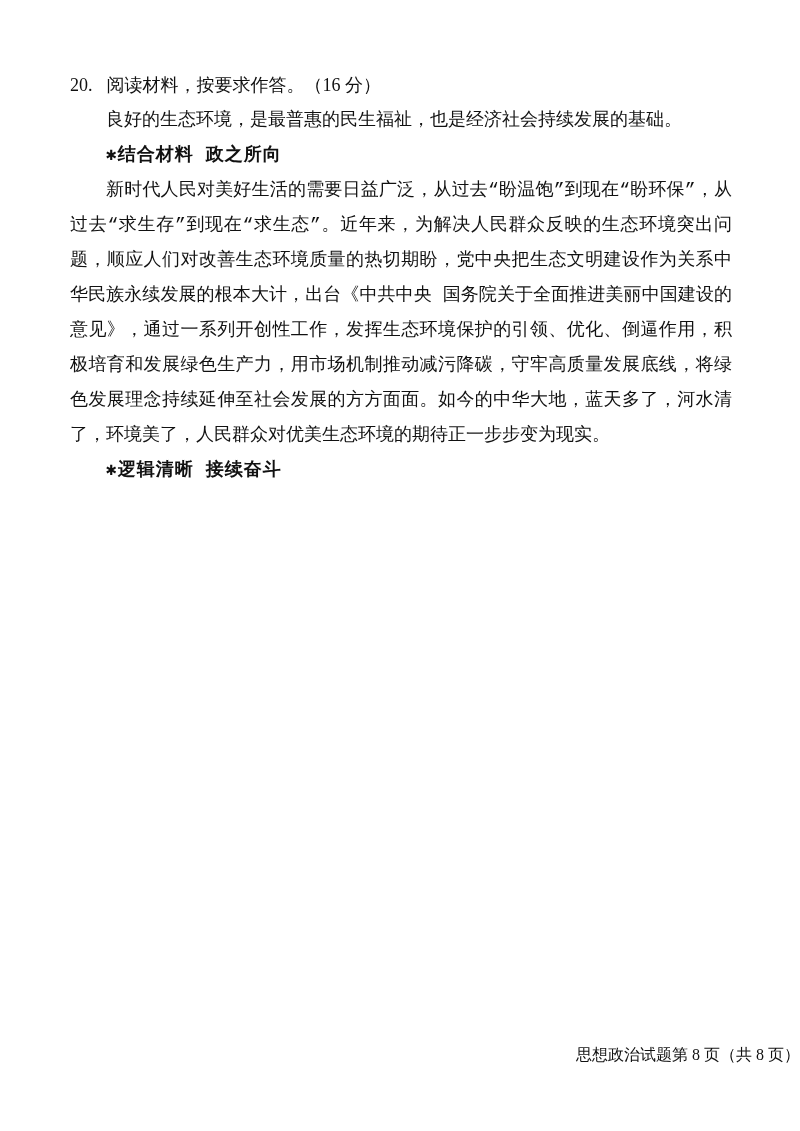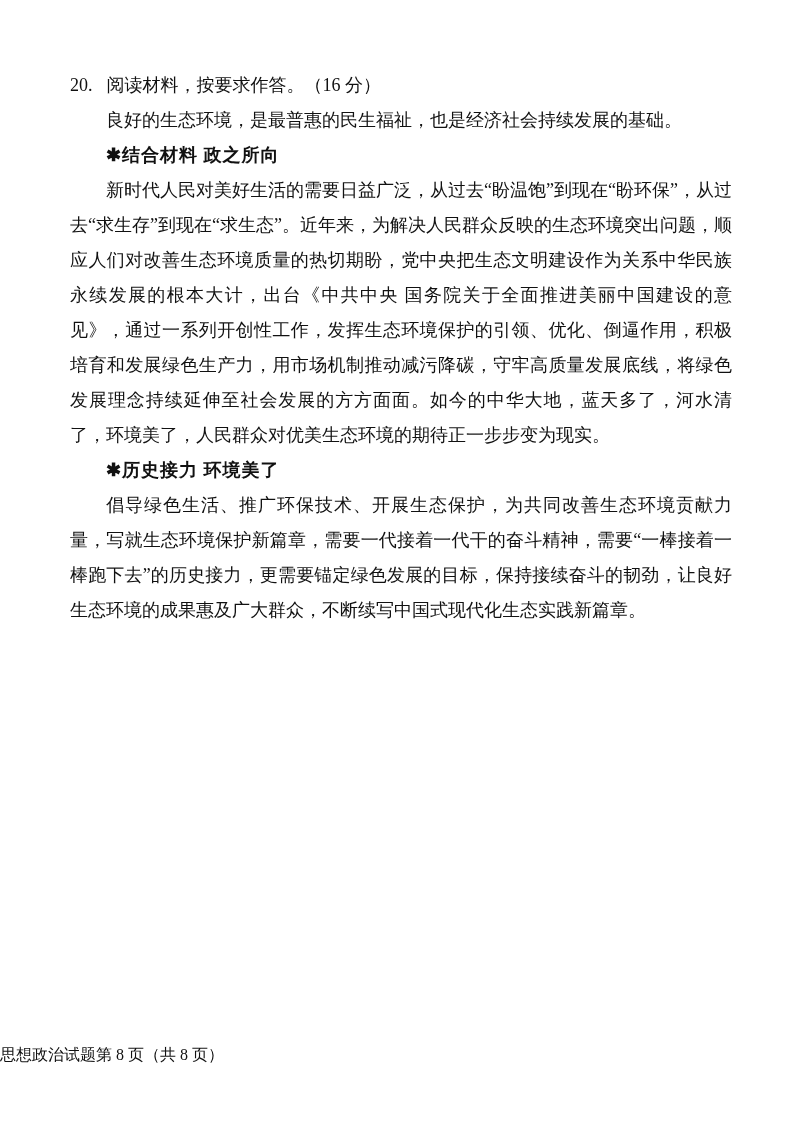--- a/index.html
+++ b/index.html
@@ -39,49 +39,48 @@
   .justify {
     text-align: justify;
   }
   .heading {
     font-weight: bold;
     text-indent: 2em;
     letter-spacing: 1px;
   }
   .kai {
     
-    font-family: Liberation Serif, serif;
+    font-family: Liberation Mono, monospace;
   }
   .footer {
     position: absolute;
     left: 0;
     top: 1043px;
     width: 100%;
-    text-align: left;
+    text-align: right;
     font-size: 16px;
     line-height: 24px;
     color: #111111;
   }
 </style>
 </head>
 <body>
 
 <div class="page">
   <main class="content">
 
     <p class="line stem"><span class="qnum">20.</span><span>阅读材料，按要求作答。（16 分）</span></p>
 
     <p class="para kai indent">良好的生态环境，是最普惠的民生福祉，也是经济社会持续发展的基础。</p>
 
     <h3 class="heading kai">✱结合材料 政之所向</h3>
 
     <p class="para kai indent justify">新时代人民对美好生活的需要日益广泛，从过去“盼温饱”到现在“盼环保”，从过去“求生存”到现在“求生态”。近年来，为解决人民群众反映的生态环境突出问题，顺应人们对改善生态环境质量的热切期盼，党中央把生态文明建设作为关系中华民族永续发展的根本大计，出台《中共中央 国务院关于全面推进美丽中国建设的意见》，通过一系列开创性工作，发挥生态环境保护的引领、优化、倒逼作用，积极培育和发展绿色生产力，用市场机制推动减污降碳，守牢高质量发展底线，将绿色发展理念持续延伸至社会发展的方方面面。如今的中华大地，蓝天多了，河水清了，环境美了，人民群众对优美生态环境的期待正一步步变为现实。</p>
 
-    <h3 class="heading kai">✱历史接力 环境美了</h3>
+    <h3 class="heading kai">✱逻辑清晰 接续奋斗</h3>
 
-    <p class="para kai indent justify">倡导绿色生活、推广环保技术、开展生态保护，为共同改善生态环境贡献力量，写就生态环境保护新篇章，需要一代接着一代干的奋斗精神，需要“一棒接着一棒跑下去”的历史接力，更需要锚定绿色发展的目标，保持接续奋斗的韧劲，让良好生态环境的成果惠及广大群众，不断续写中国式现代化生态实践新篇章。</p>
 
 
 
   </main>
 
   <footer class="footer">思想政治试题第 8 页（共 8 页）</footer>
 </div>
 
 </body></html>

